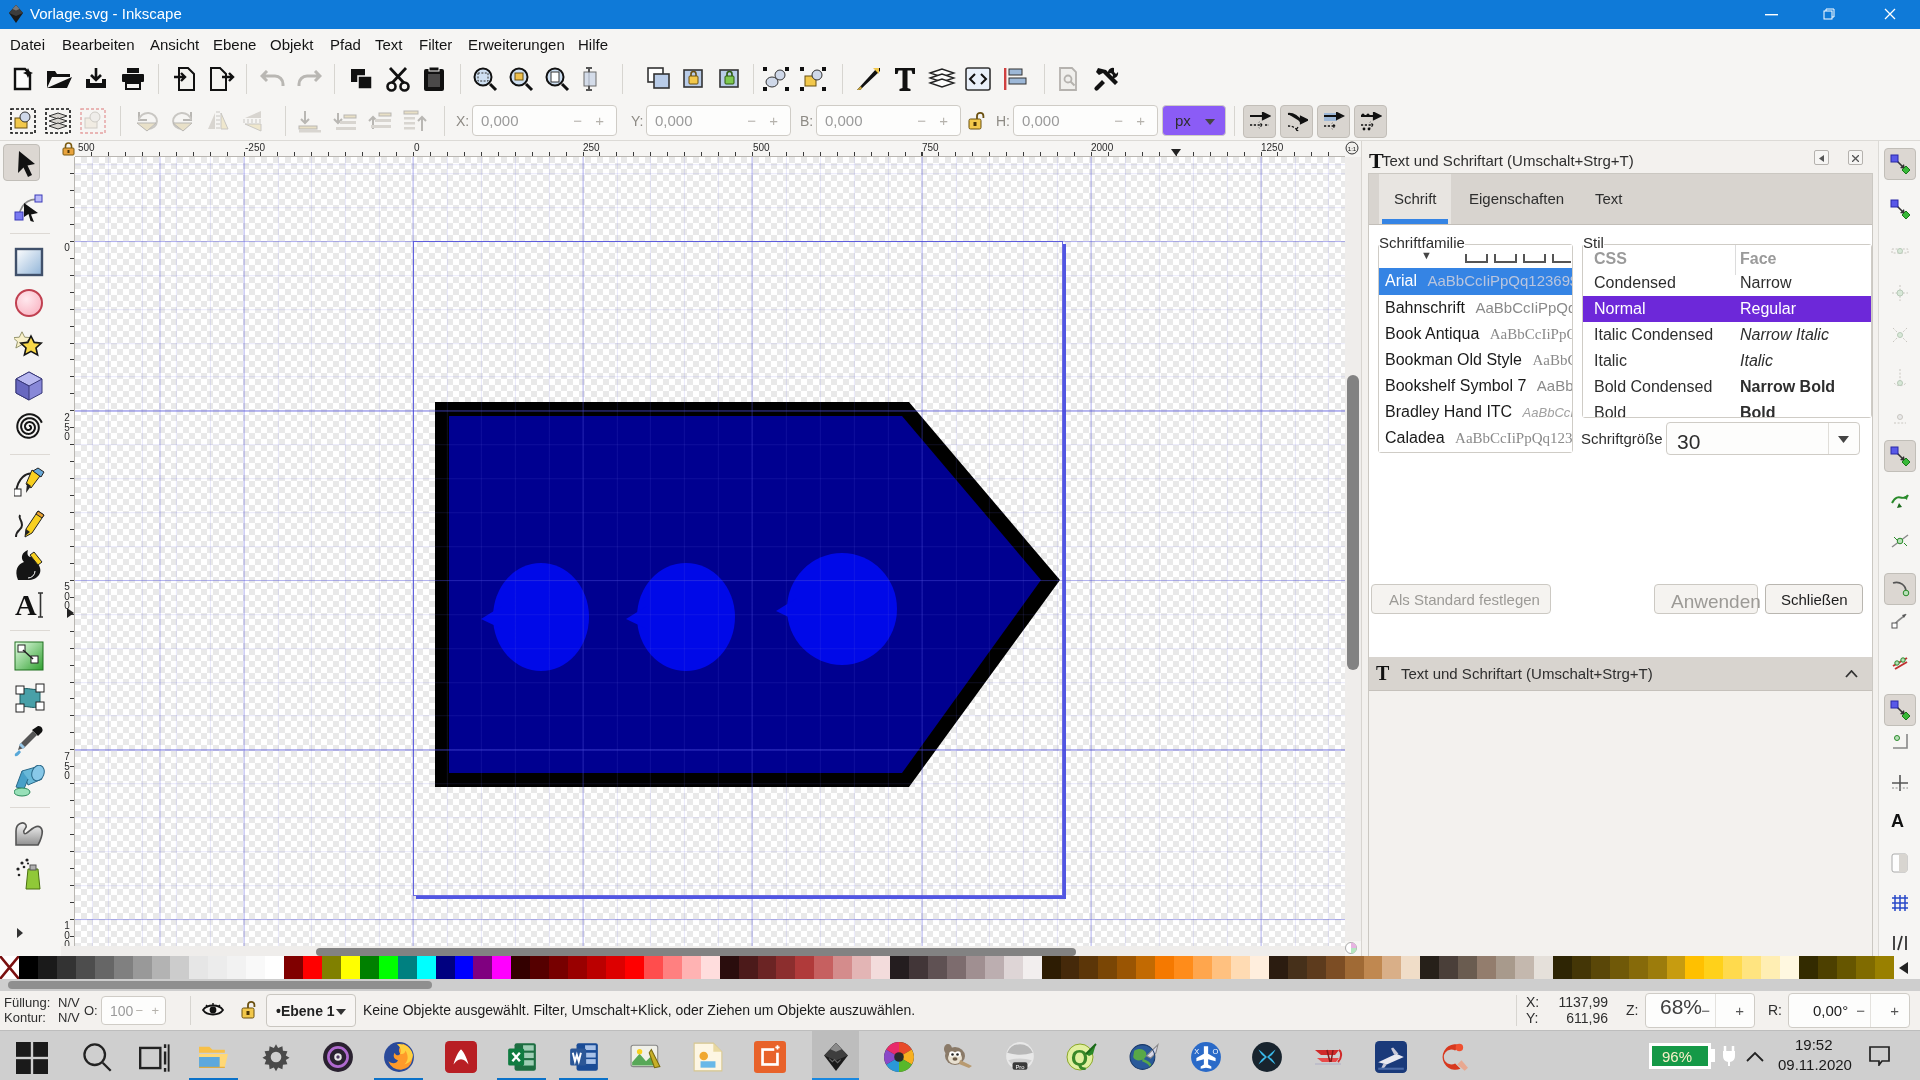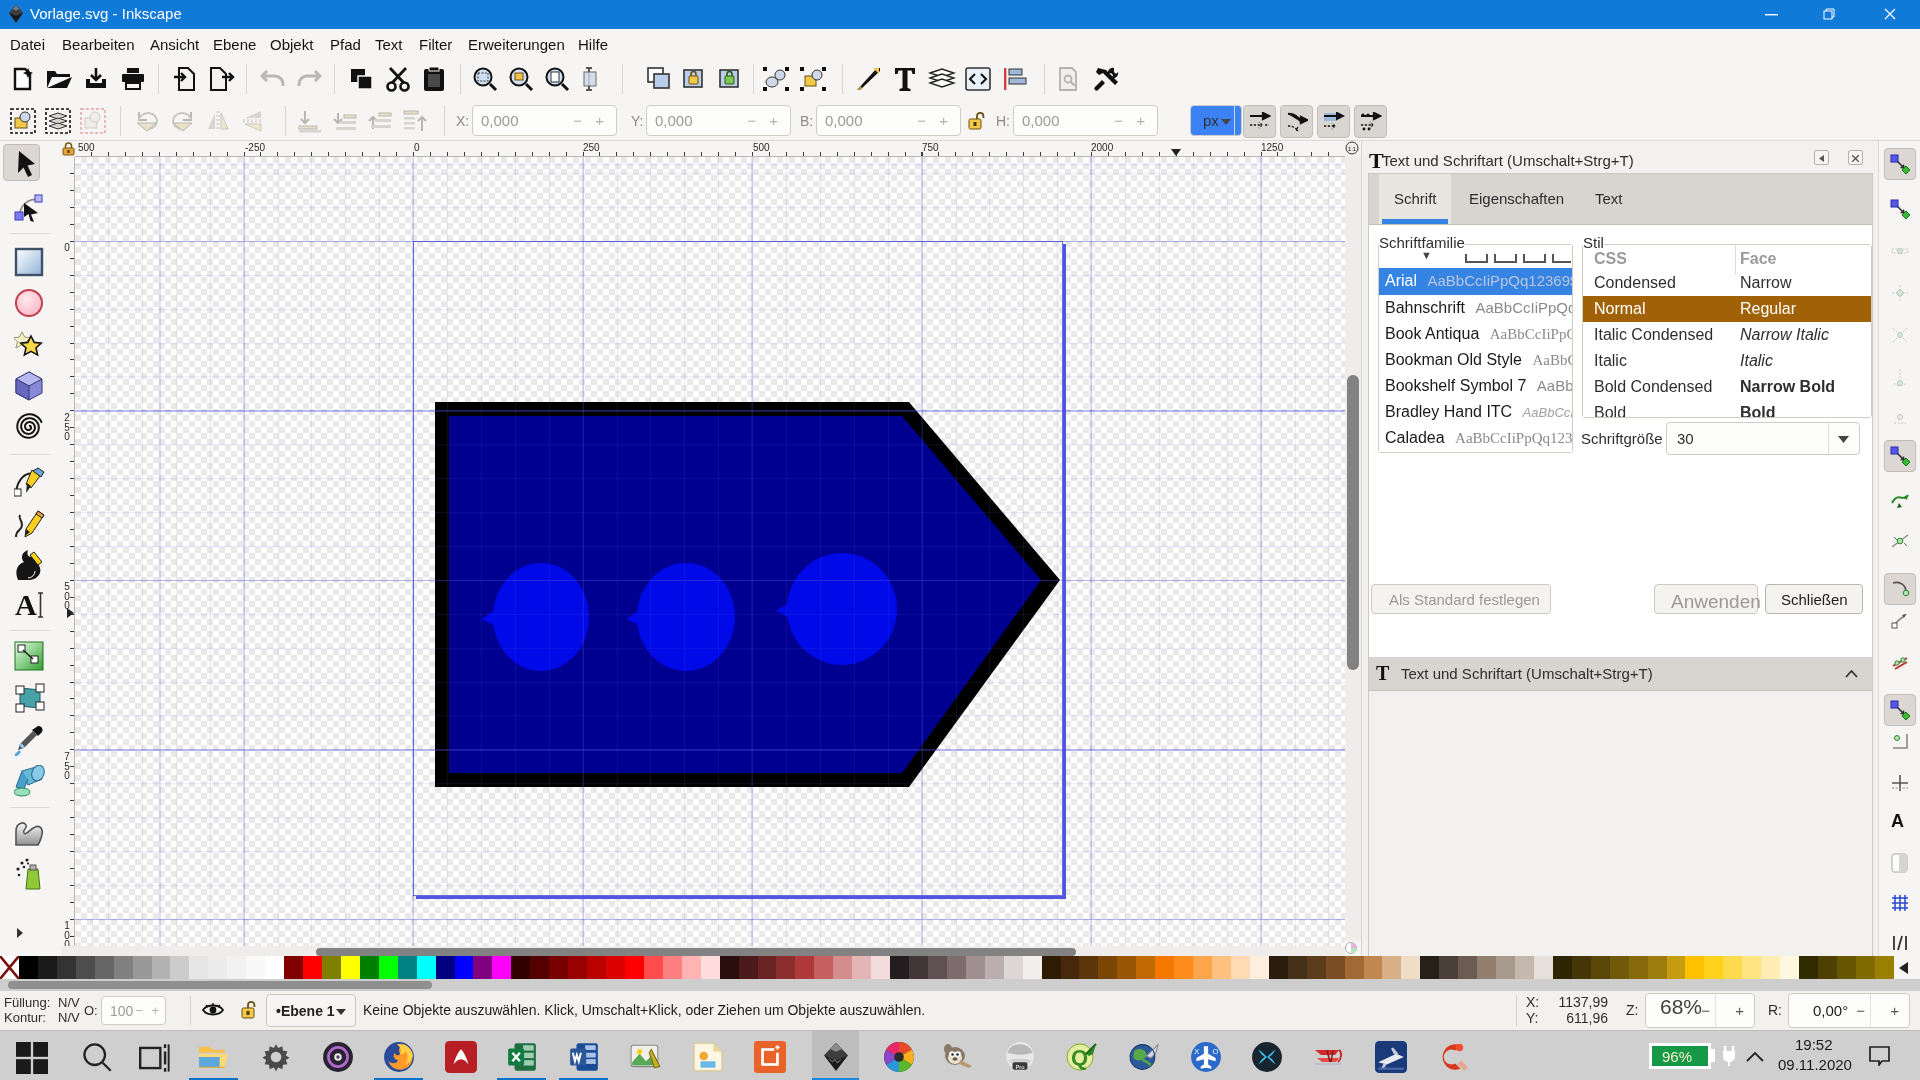--- a/index.html
+++ b/index.html
@@ -353,21 +353,21 @@
       <rect x="2" y="8" width="12" height="10" rx="1.5" fill="#f2c84b" stroke="#6a5010"></rect>
       <path d="M10 8 V5 a3.2 3.2 0 0 1 6.4 0 V7" fill="none" stroke="#6a5010" stroke-width="1.8"></path>
       <rect x="6.5" y="11" width="3" height="4" fill="#4a3508"></rect>
     </svg>
   <span class="flabel" style="left:996px">H:</span>
   <div class="field" style="left:1013px;width:145px">
       <span class="val">0,000</span>
       <span class="minus" style="right:34px">−</span>
       <span class="plus" style="right:12px">+</span>
     </div>
-  <div class="field" style="left:1190px;width:52px;background:#3b82f6">
+  <div class="field" style="left:1162px;width:64px;background:#8b5cf6">
       <span style="position:absolute;left:12px;top:6px;color:#2e2e2e">px</span>
       <svg class="abs" style="right:10px;top:13px" width="10" height="6" viewBox="0 0 10 6">
         <path d="M0 0 h10 L5 6 Z" fill="#444"></path>
       </svg>
     </div>
   <div class="sep" style="left:1234px;top:5px;height:30px"></div>
 
   <div class="abs" style="left:1243px;top:4px;width:33px;height:33px;background:#d9d5d0;border:1px solid #c2beb8;border-radius:4px"><svg style="margin:6px 0 0 5px" width="22" height="20" viewBox="0 0 22 20">
         <path d="M1 4 h13 m0 -3 v6 l6 -3 Z" stroke="#111" stroke-width="2.2" fill="#111"></path>
         <path d="M1 13 h12 m0 0 l-3 -3 m3 3 l-3 3" stroke="#111" stroke-width="1.4" fill="none" stroke-dasharray="2.2 1.6"></path>
@@ -645,21 +645,21 @@
     <span class="abs" style="left:214px;top:60px;font-size:15px;background:#fff;z-index:2">Stil</span>
     <div class="groupbox" style="left:213px;top:70px;width:290px;height:174px"></div>
     <div class="abs" style="left:214px;top:71px;width:288px;height:172px;background:#fff;overflow:hidden">
       <span style="position:absolute;left:11px;top:5px;font-size:16px;font-weight:bold;color:#9a9a9a">CSS</span>
       <span style="position:absolute;left:157px;top:5px;font-size:16px;font-weight:bold;color:#9a9a9a">Face</span>
       <div style="position:absolute;left:152px;top:0;width:1px;height:30px;background:#dcdcdc"></div>
       <div class="abs" style="left:0;top:25px;width:288px;height:26px">
           <span style="position:absolute;left:11px;top:4px;font-size:16px">Condensed</span>
           <span style="position:absolute;left:157px;top:4px;font-size:16px">Narrow</span>
         </div>
-      <div class="abs" style="left:0;top:51px;width:304px;height:26px;background:#a16207;color:#fff">
+      <div class="abs" style="left:0;top:51px;width:304px;height:26px;background:#6d28d9;color:#fff">
           <span style="position:absolute;left:11px;top:4px;font-size:16px">Normal</span>
           <span style="position:absolute;left:157px;top:4px;font-size:16px">Regular</span>
         </div>
       <div class="abs" style="left:0;top:77px;width:288px;height:26px">
           <span style="position:absolute;left:11px;top:4px;font-size:16px">Italic Condensed</span>
           <span style="position:absolute;left:157px;top:4px;font-size:16px;font-style:italic">Narrow Italic</span>
         </div>
       <div class="abs" style="left:0;top:103px;width:288px;height:26px">
           <span style="position:absolute;left:11px;top:4px;font-size:16px">Italic</span>
           <span style="position:absolute;left:157px;top:4px;font-size:16px;font-style:italic">Italic</span>
@@ -669,21 +669,21 @@
           <span style="position:absolute;left:157px;top:4px;font-size:16px;font-weight:bold">Narrow Bold</span>
         </div>
       <div class="abs" style="left:0;top:155px;width:288px;height:26px">
           <span style="position:absolute;left:11px;top:4px;font-size:16px">Bold</span>
           <span style="position:absolute;left:157px;top:4px;font-size:16px;font-weight:bold">Bold</span>
         </div>
     </div>
 
     <span class="abs" style="left:212px;top:256px;font-size:15px">Schriftgröße</span>
     <div class="abs" style="left:297px;top:248px;width:194px;height:33px;background:#fdfdfc;border:1px solid #cfccc6;border-radius:4px">
-      <span style="position:absolute;left:10px;top:7px;font-size:15px">30</span>
+      <span style="position:absolute;left:10px;top:7px;font-size:21px">30</span>
       <div style="position:absolute;right:30px;top:0;width:1px;height:31px;background:#e0ded9"></div>
       <svg class="abs" style="right:10px;top:13px" width="11" height="7" viewBox="0 0 11 7">
           <path d="M0 0 h11 L5.5 7 Z" fill="#444"></path>
         </svg>
     </div>
 
 
     <div class="abs" style="left:2px;top:410px;width:180px;height:30px;background:#f5f3f0;border:1px solid #ccc9c3;border-radius:4px">
         <span style="position:absolute;left:17px;top:6px;color:#9c9a96;font-size:15px">Als Standard festlegen</span>
       </div>
@@ -936,21 +936,21 @@
       <rect x="2" y="8" width="12" height="10" rx="1.5" fill="#f2c84b" stroke="#6a5010"></rect>
       <path d="M8 8 V5 a3.2 3.2 0 0 1 6.4 0 V7" fill="none" stroke="#6a5010" stroke-width="1.8"></path>
       <rect x="6.5" y="11" width="3" height="4" fill="#4a3508"></rect>
     </svg>
   <div class="abs" style="left:266px;top:3px;width:90px;height:33px;background:#f7f5f3;border:1px solid #c9c6c0;border-radius:4px">
     <span style="position:absolute;left:9px;top:8px;font-size:14px;font-weight:bold;color:#222">•Ebene 1</span>
     <svg class="abs" style="right:9px;top:14px" width="10" height="6" viewBox="0 0 10 6">
         <path d="M0 0 h10 L5 6 Z" fill="#333"></path>
       </svg>
   </div>
-  <span class="abs" style="left:363px;top:11px;font-size:14px;color:#1c1c1c">Keine Objekte auszuwählen. Klick, Umschalt+Klick, oder Ziehen um Objekte auszuwählen.</span>
+  <span class="abs" style="left:363px;top:11px;font-size:14px;color:#1c1c1c">Keine Objekte ausgewählt. Filter, Umschalt+Klick, oder Ziehen um Objekte auszuwählen.</span>
   <div class="sep" style="left:1516px;top:4px;height:31px"></div>
   <span class="abs" style="left:1526px;top:3px;font-size:14px">X:</span>
     <span class="abs" style="right:312px;top:3px;font-size:14px">1137,99</span>
   <span class="abs" style="left:1526px;top:19px;font-size:14px">Y:</span>
     <span class="abs" style="right:312px;top:19px;font-size:14px">611,96</span>
   <span class="abs" style="left:1626px;top:11px;font-size:14px">Z:</span>
   <div class="abs" style="left:1645px;top:2px;width:110px;height:35px;background:#fdfdfc;border:1px solid #cfccc6;border-radius:4px">
     <span style="position:absolute;left:14px;top:1px;font-size:21px;color:#404040">68%</span>
     <div style="position:absolute;right:38px;top:0;width:1px;height:33px;background:#e4e2de"></div>
     <span style="position:absolute;right:44px;top:8px;color:#555;font-size:15px">−</span>

